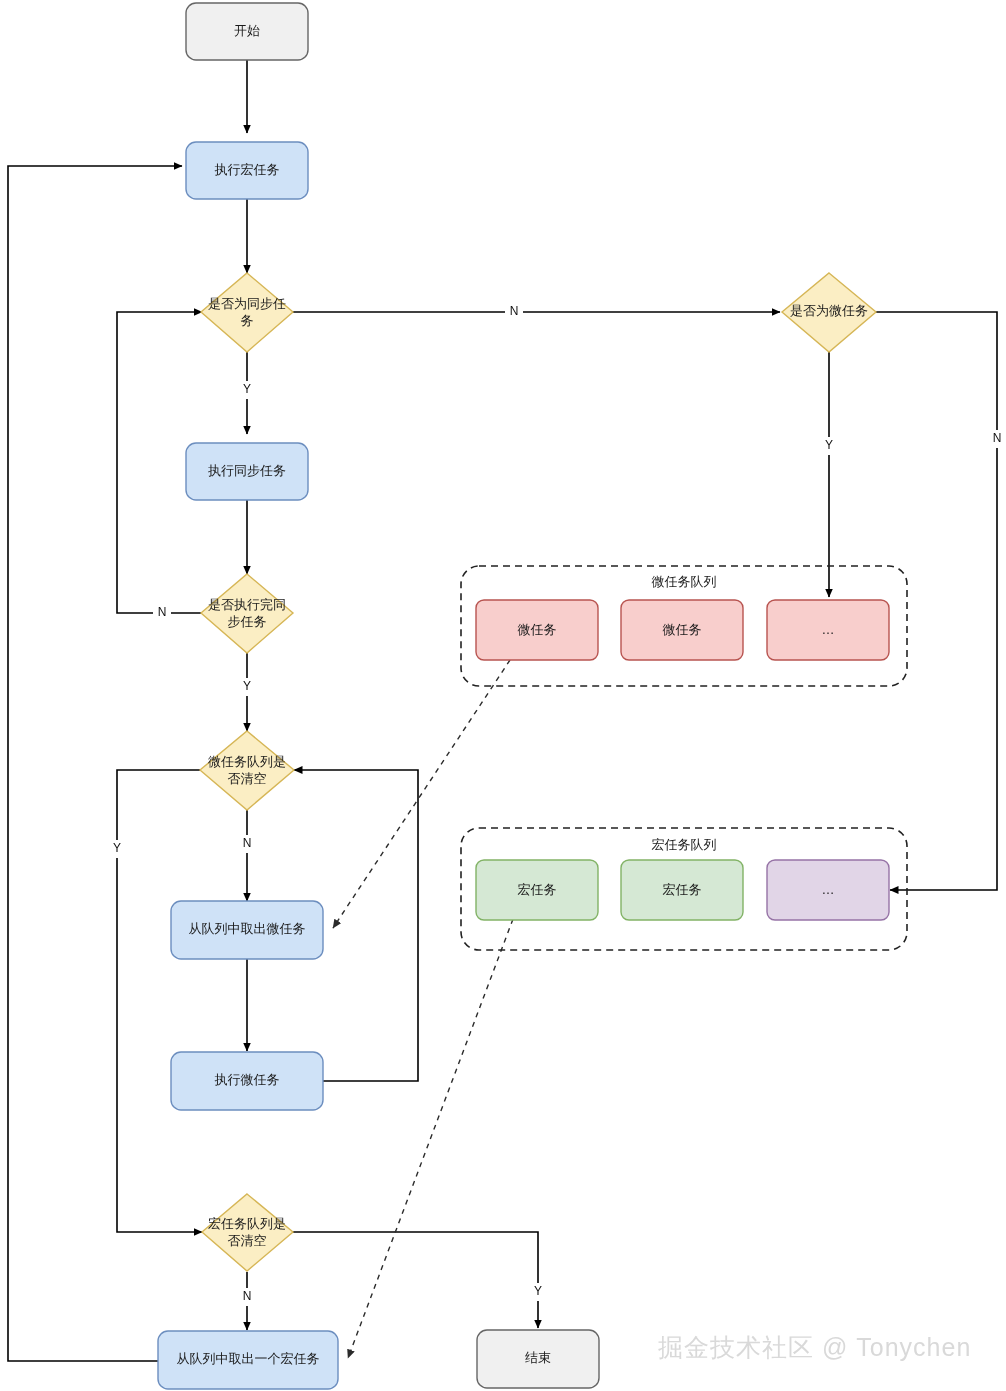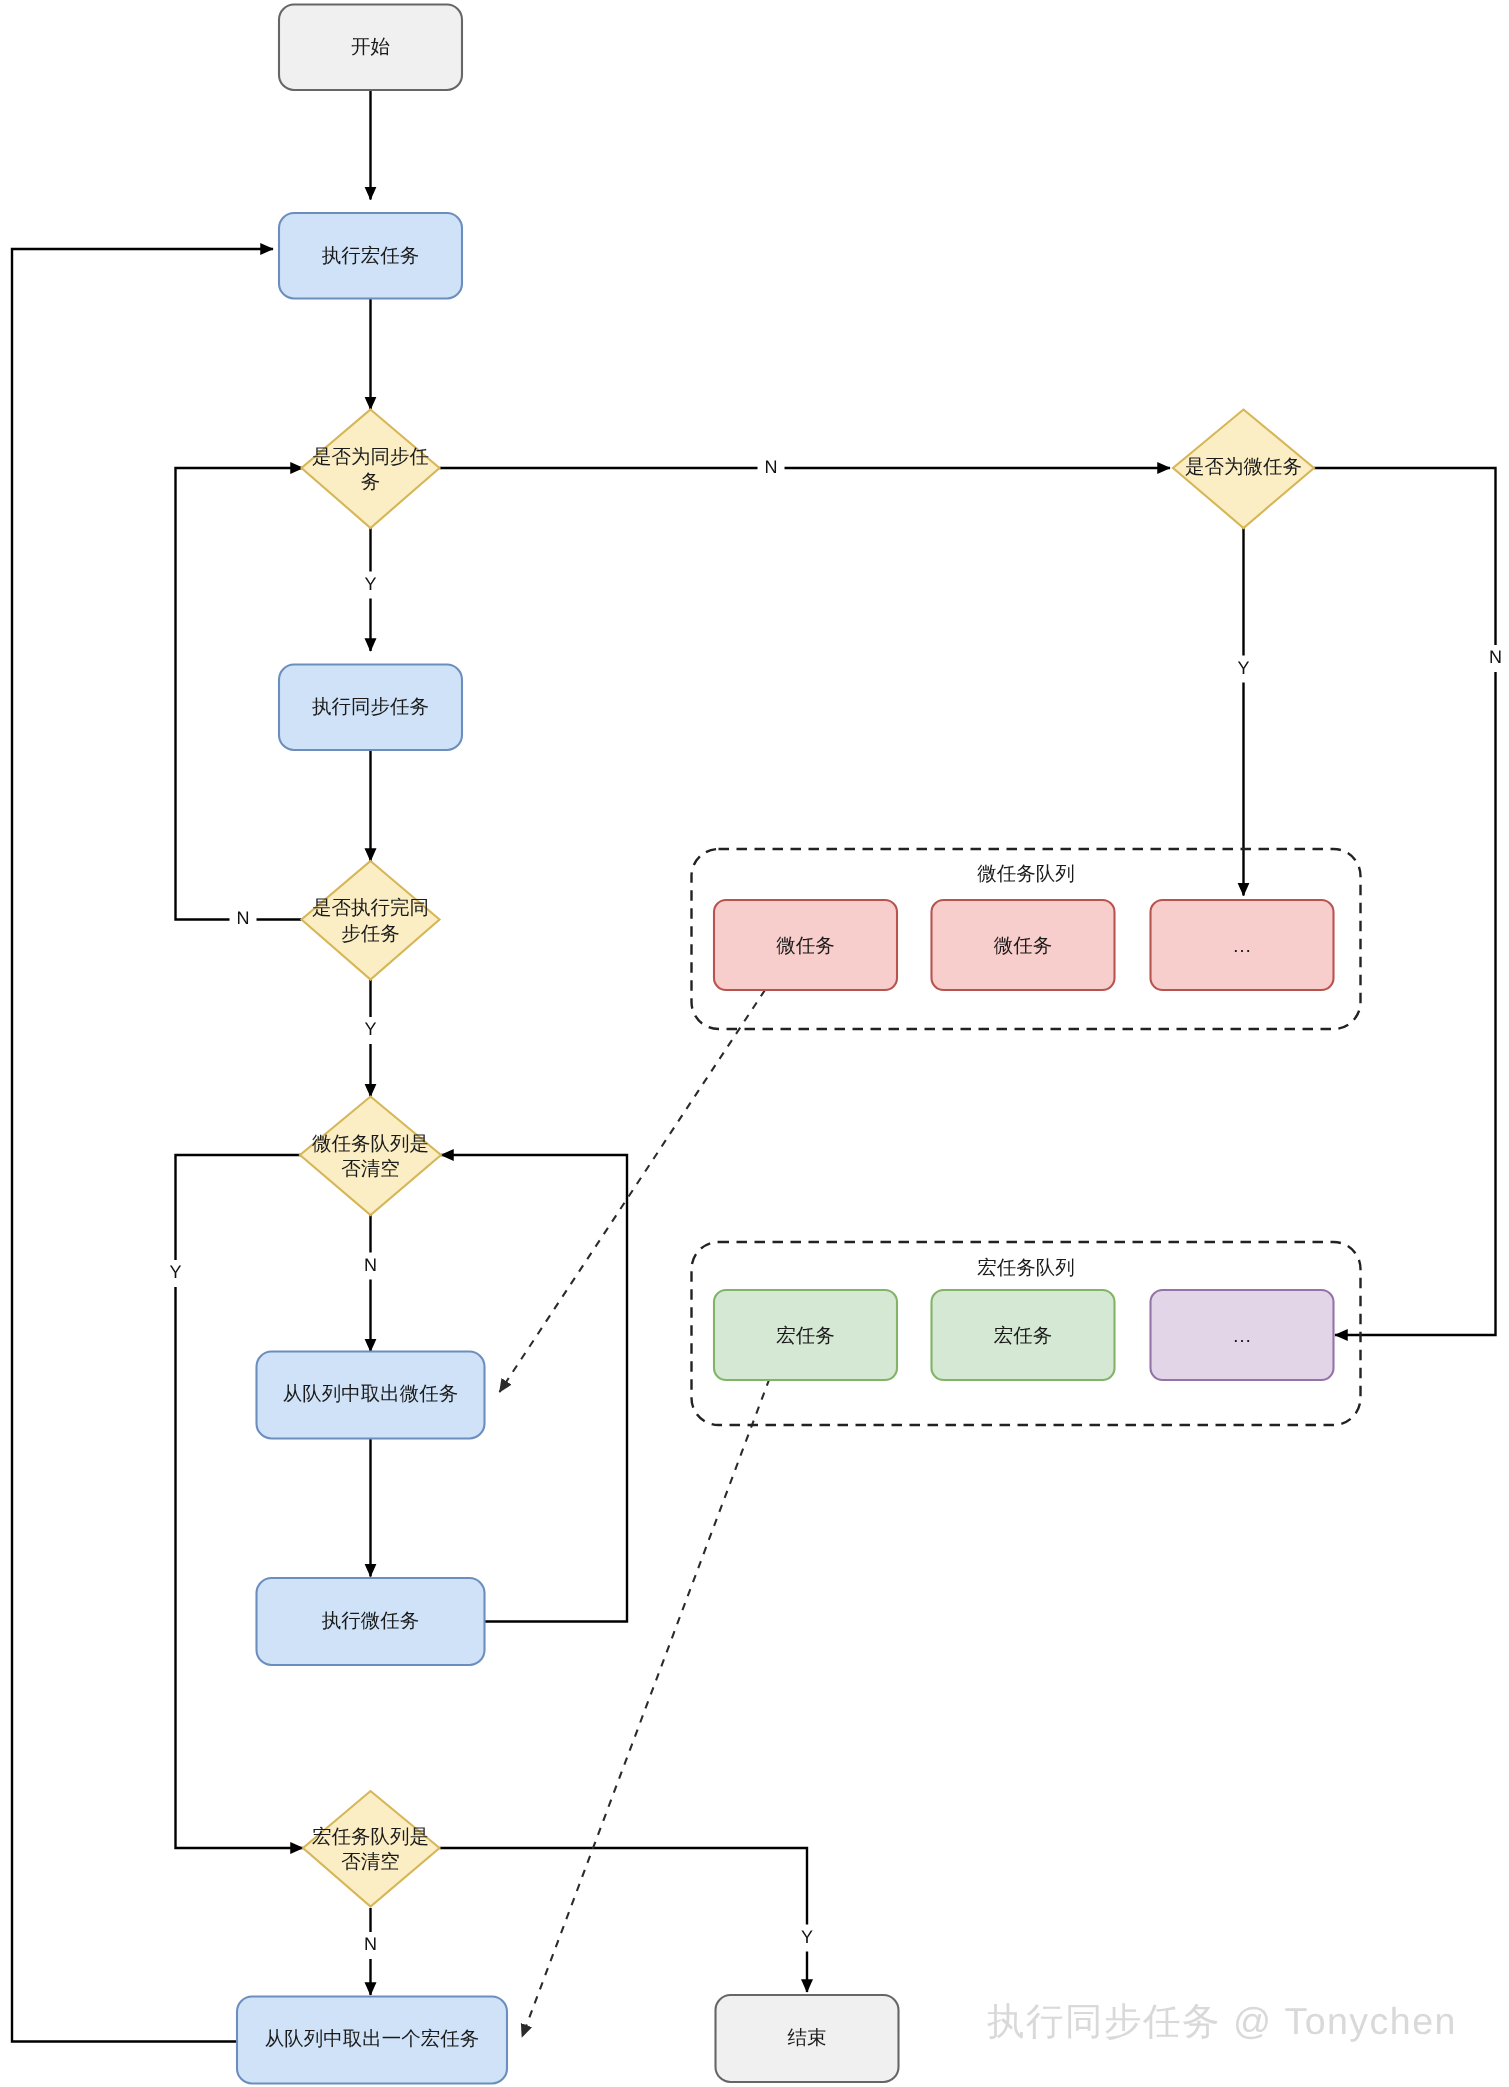--- a/index.html
+++ b/index.html
@@ -228,15 +228,15 @@
       <text class="node-label" x="248" y="1360">从队列中取出一个宏任务</text>
     </g>
 
     <g>
       <rect x="477" y="1330" width="122" height="58" rx="10" ry="10" fill="#f0f0f0" stroke="#666666" stroke-width="1.4"></rect>
       <text class="node-label" x="538" y="1359">结束</text>
     </g>
 
   </svg>
 
-  <div class="watermark">执行同步任务 @ Tonychen</div>
+  <div class="watermark">掘金技术社区 @ Tonychen</div>
 
 </div>
 
 </body></html>

